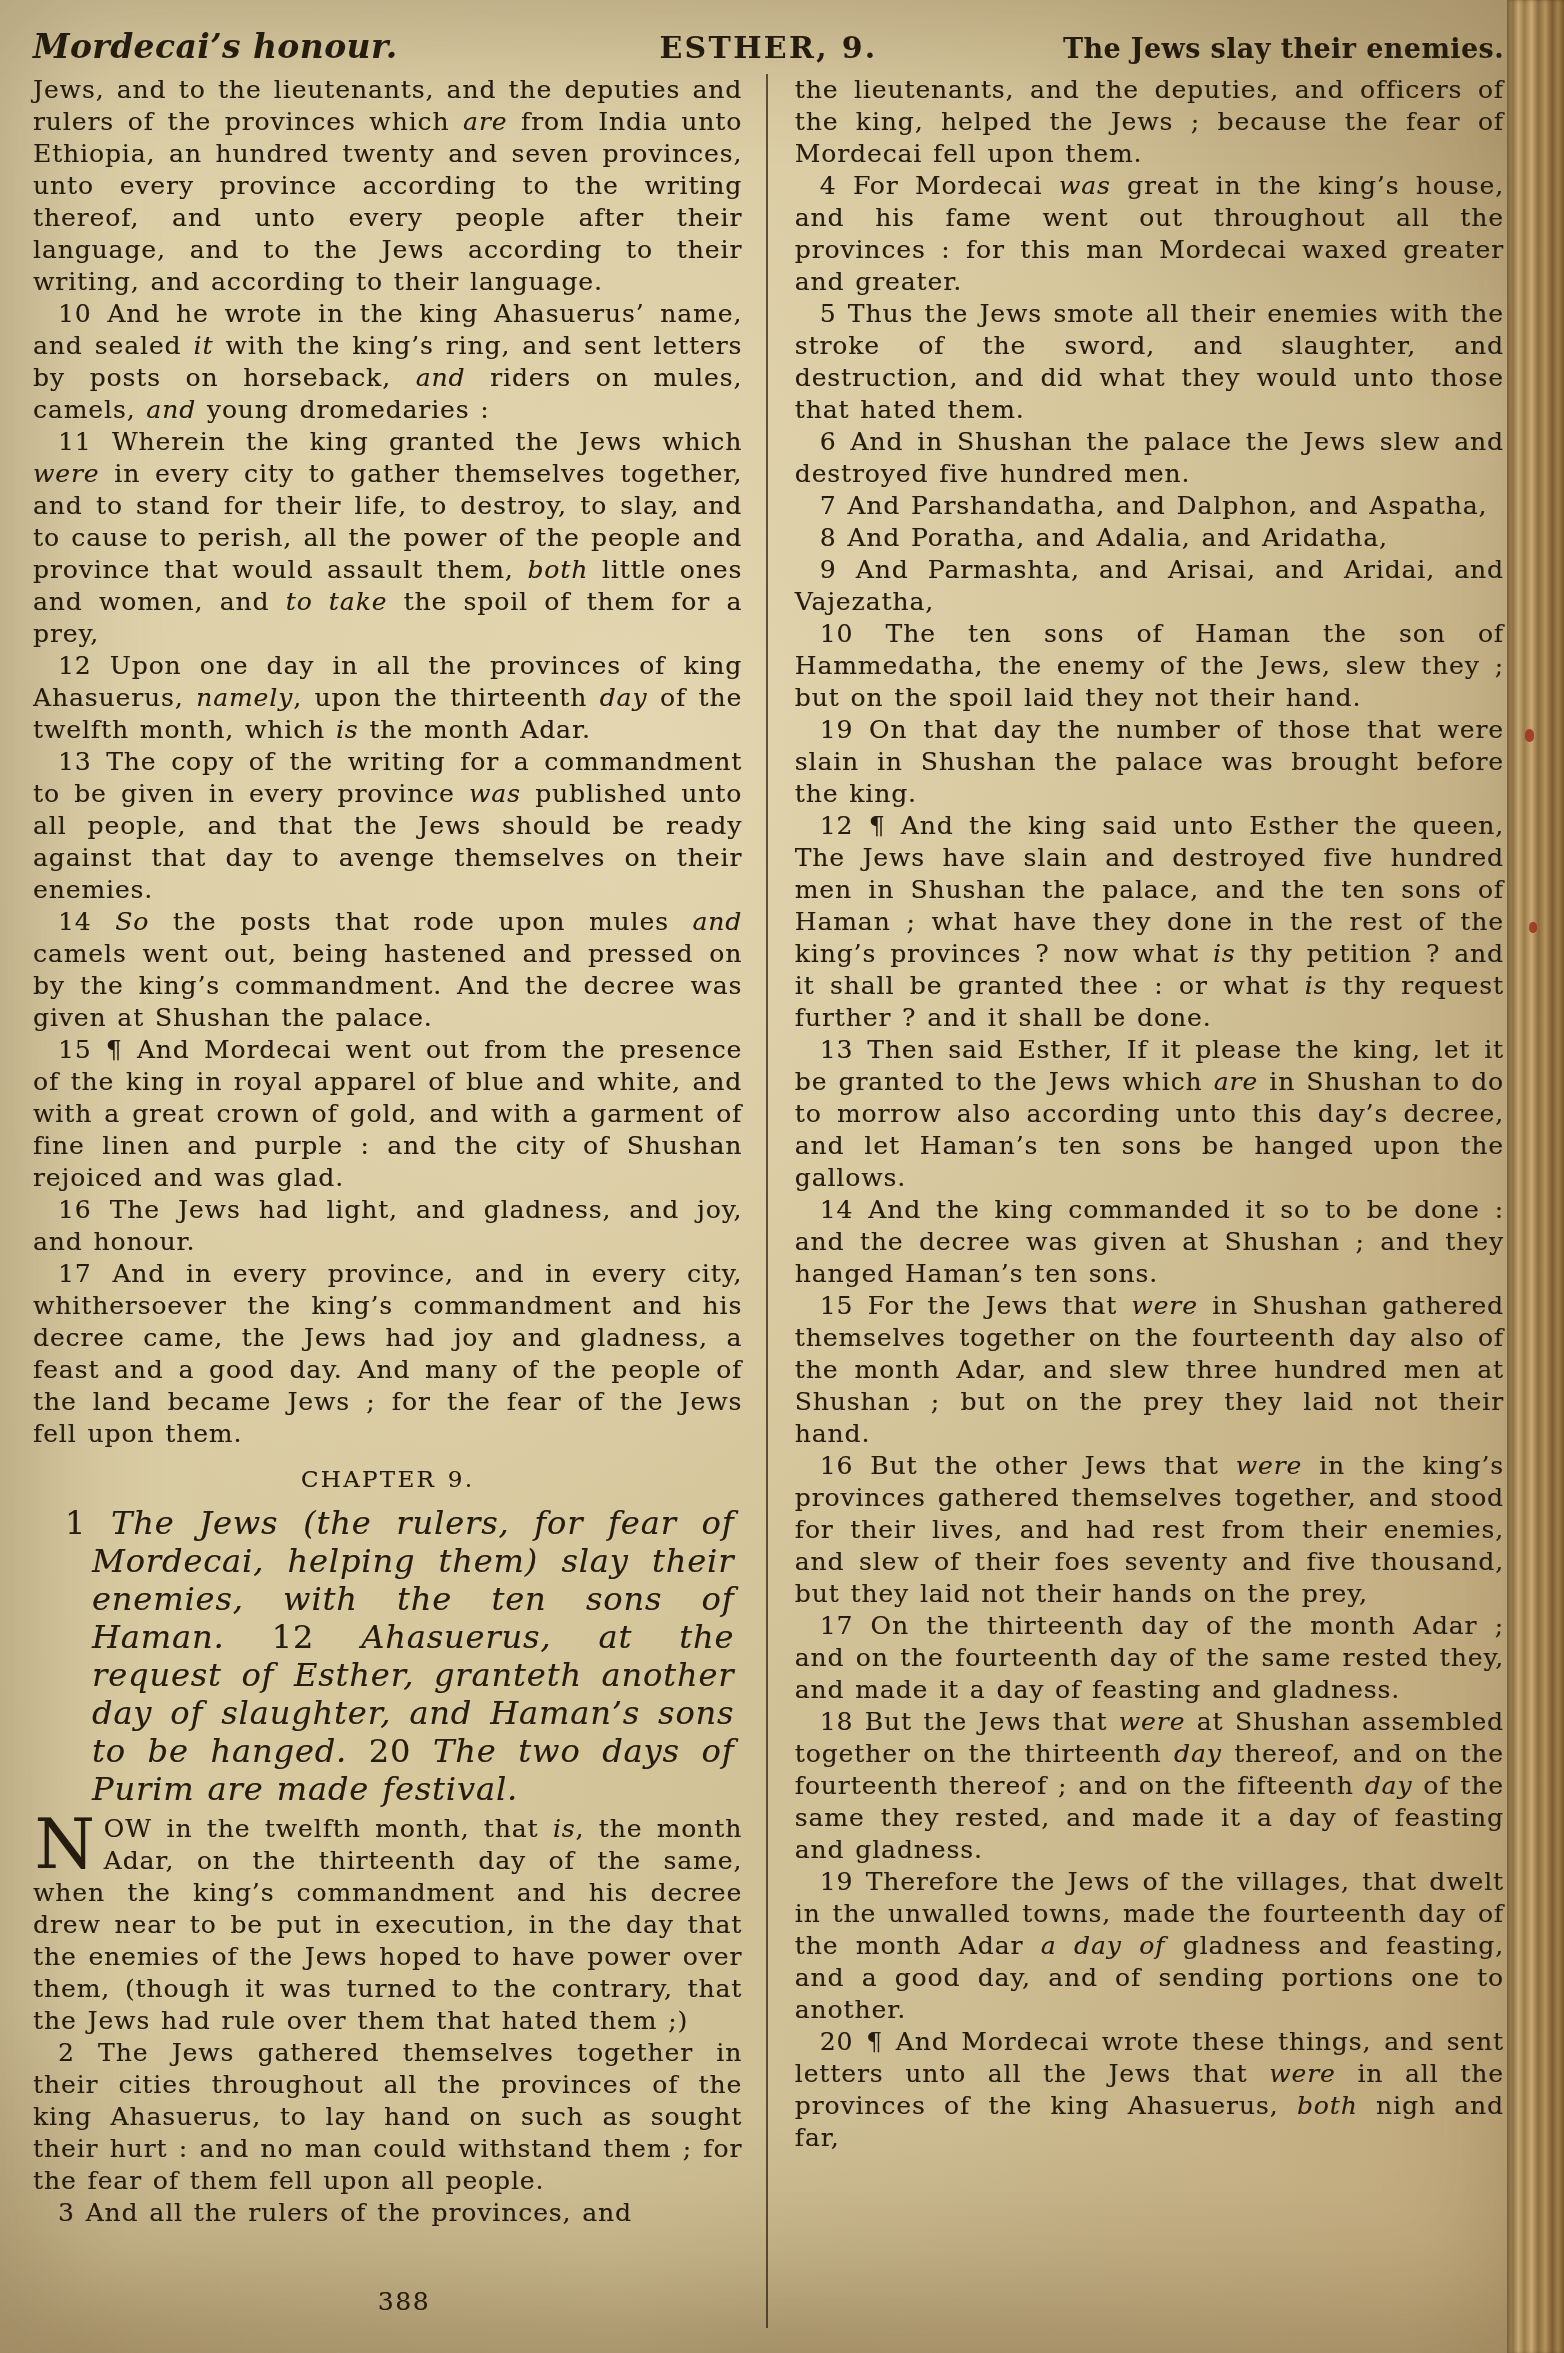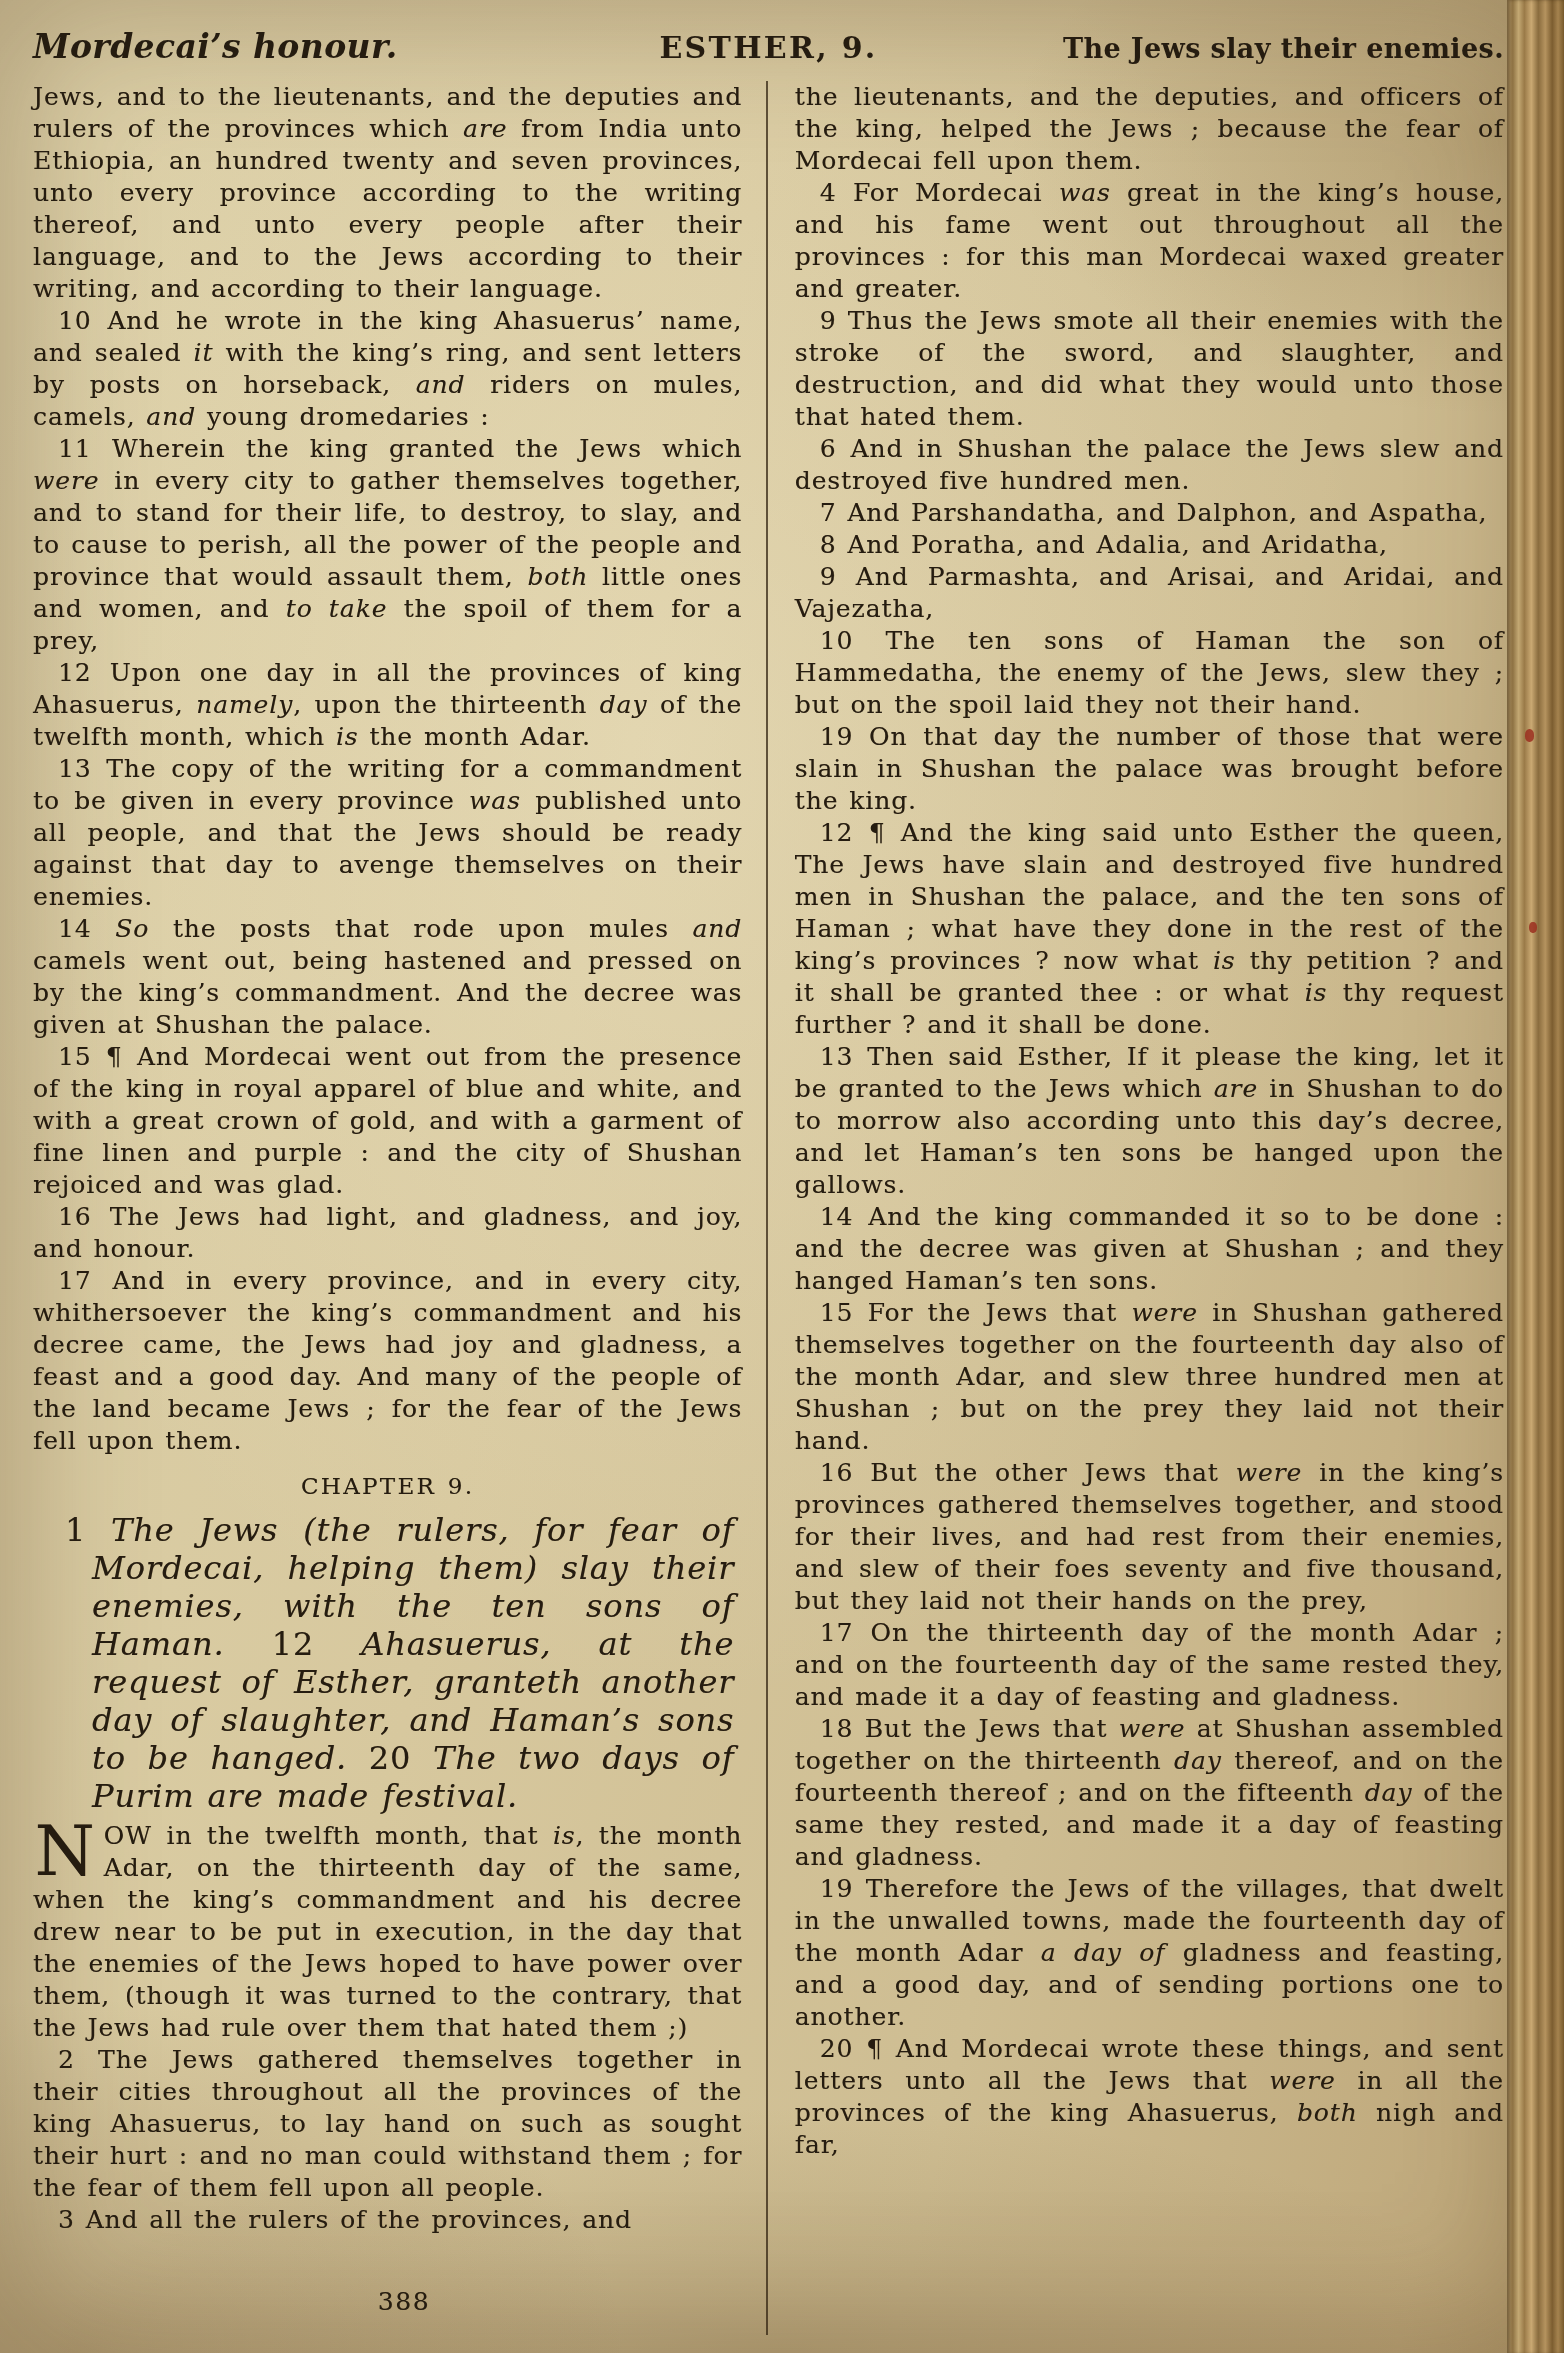--- a/index.html
+++ b/index.html
@@ -33,21 +33,21 @@
   .content { position:absolute; left:33px; top:27px; width:1471px; }
 
   .page-header {
     display:grid; grid-template-columns:1fr auto 1fr; align-items:baseline;
     font-weight:bold; margin-bottom:6.3px;
   }
   .running-left  { font-style:italic; font-size:33px; letter-spacing:0.4px; }
   .running-center{ font-size:30px; letter-spacing:2.3px; }
   .running-right { font-size:27px; text-align:right; letter-spacing:0.4px; }
 
-  .columns { display:flex; margin-top:15px; min-height:2254px; }
+  .columns { display:flex; margin-top:8px; min-height:2254px; }
   .col {
     width:50%;
     font-size:25px; line-height:32px;
     letter-spacing:0.9px; word-spacing:2px;
     text-align:justify;
     text-shadow:0.2px 0.3px 0.5px rgba(55,38,16,0.45);
   }
   .col-left  { padding-right:23.5px; }
   .col-right { padding-left:27px; border-left:2.3px solid rgba(52,37,19,0.75); }
 
@@ -106,21 +106,21 @@
           <p class="block verse">17 And in every province, and in every city, whithersoever the king’s commandment and his decree came, the Jews had joy and gladness, a feast and a good day. And many of the people of the land became Jews ; for the fear of the Jews fell upon them.</p>
           <p class="block chapter-heading">CHAPTER 9.</p>
           <p class="block summary"><em>1 </em>The Jews (the rulers, for fear of Mordecai, helping them) slay their enemies, with the ten sons of Haman. <em>12 </em>Ahasuerus, at the request of Esther, granteth another day of slaughter, and Haman’s sons to be hanged. <em>20 </em>The two days of Purim are made festival.</p>
           <p class="block dropcap-verse"><span class="dropcap">N</span><span class="lead-caps">OW</span> in the twelfth month, that <em>is</em>, the month Adar, on the thirteenth day of the same, when the king’s commandment and his decree drew near to be put in execution, in the day that the enemies of the Jews hoped to have power over them, (though it was turned to the contrary, that the Jews had rule over them that hated them ;)</p>
           <p class="block verse">2 The Jews gathered themselves together in their cities throughout all the provinces of the king Ahasuerus, to lay hand on such as sought their hurt : and no man could withstand them ; for the fear of them fell upon all people.</p>
           <p class="block verse">3 And all the rulers of the provinces, and</p>
         </div>
       <div class="col col-right">
           <p class="block continuation">the lieutenants, and the deputies, and officers of the king, helped the Jews ; because the fear of Mordecai fell upon them.</p>
           <p class="block verse">4 For Mordecai <em>was</em> great in the king’s house, and his fame went out throughout all the provinces : for this man Mordecai waxed greater and greater.</p>
-          <p class="block verse">9 Thus the Jews smote all their enemies with the stroke of the sword, and slaughter, and destruction, and did what they would unto those that hated them.</p>
+          <p class="block verse">5 Thus the Jews smote all their enemies with the stroke of the sword, and slaughter, and destruction, and did what they would unto those that hated them.</p>
           <p class="block verse">6 And in Shushan the palace the Jews slew and destroyed five hundred men.</p>
           <p class="block verse">7 And Parshandatha, and Dalphon, and Aspatha,</p>
           <p class="block verse">8 And Poratha, and Adalia, and Aridatha,</p>
           <p class="block verse">9 And Parmashta, and Arisai, and Aridai, and Vajezatha,</p>
           <p class="block verse">10 The ten sons of Haman the son of Hammedatha, the enemy of the Jews, slew they ; but on the spoil laid they not their hand.</p>
           <p class="block verse">19 On that day the number of those that were slain in Shushan the palace was brought before the king.</p>
           <p class="block verse">12 ¶ And the king said unto Esther the queen, The Jews have slain and destroyed five hundred men in Shushan the palace, and the ten sons of Haman ; what have they done in the rest of the king’s provinces ? now what <em>is</em> thy petition ? and it shall be granted thee : or what <em>is</em> thy request further ? and it shall be done.</p>
           <p class="block verse">13 Then said Esther, If it please the king, let it be granted to the Jews which <em>are</em> in Shushan to do to morrow also according unto this day’s decree, and let Haman’s ten sons be hanged upon the gallows.</p>
           <p class="block verse">14 And the king commanded it so to be done : and the decree was given at Shushan ; and they hanged Haman’s ten sons.</p>
           <p class="block verse">15 For the Jews that <em>were</em> in Shushan gathered themselves together on the fourteenth day also of the month Adar, and slew three hundred men at Shushan ; but on the prey they laid not their hand.</p>

